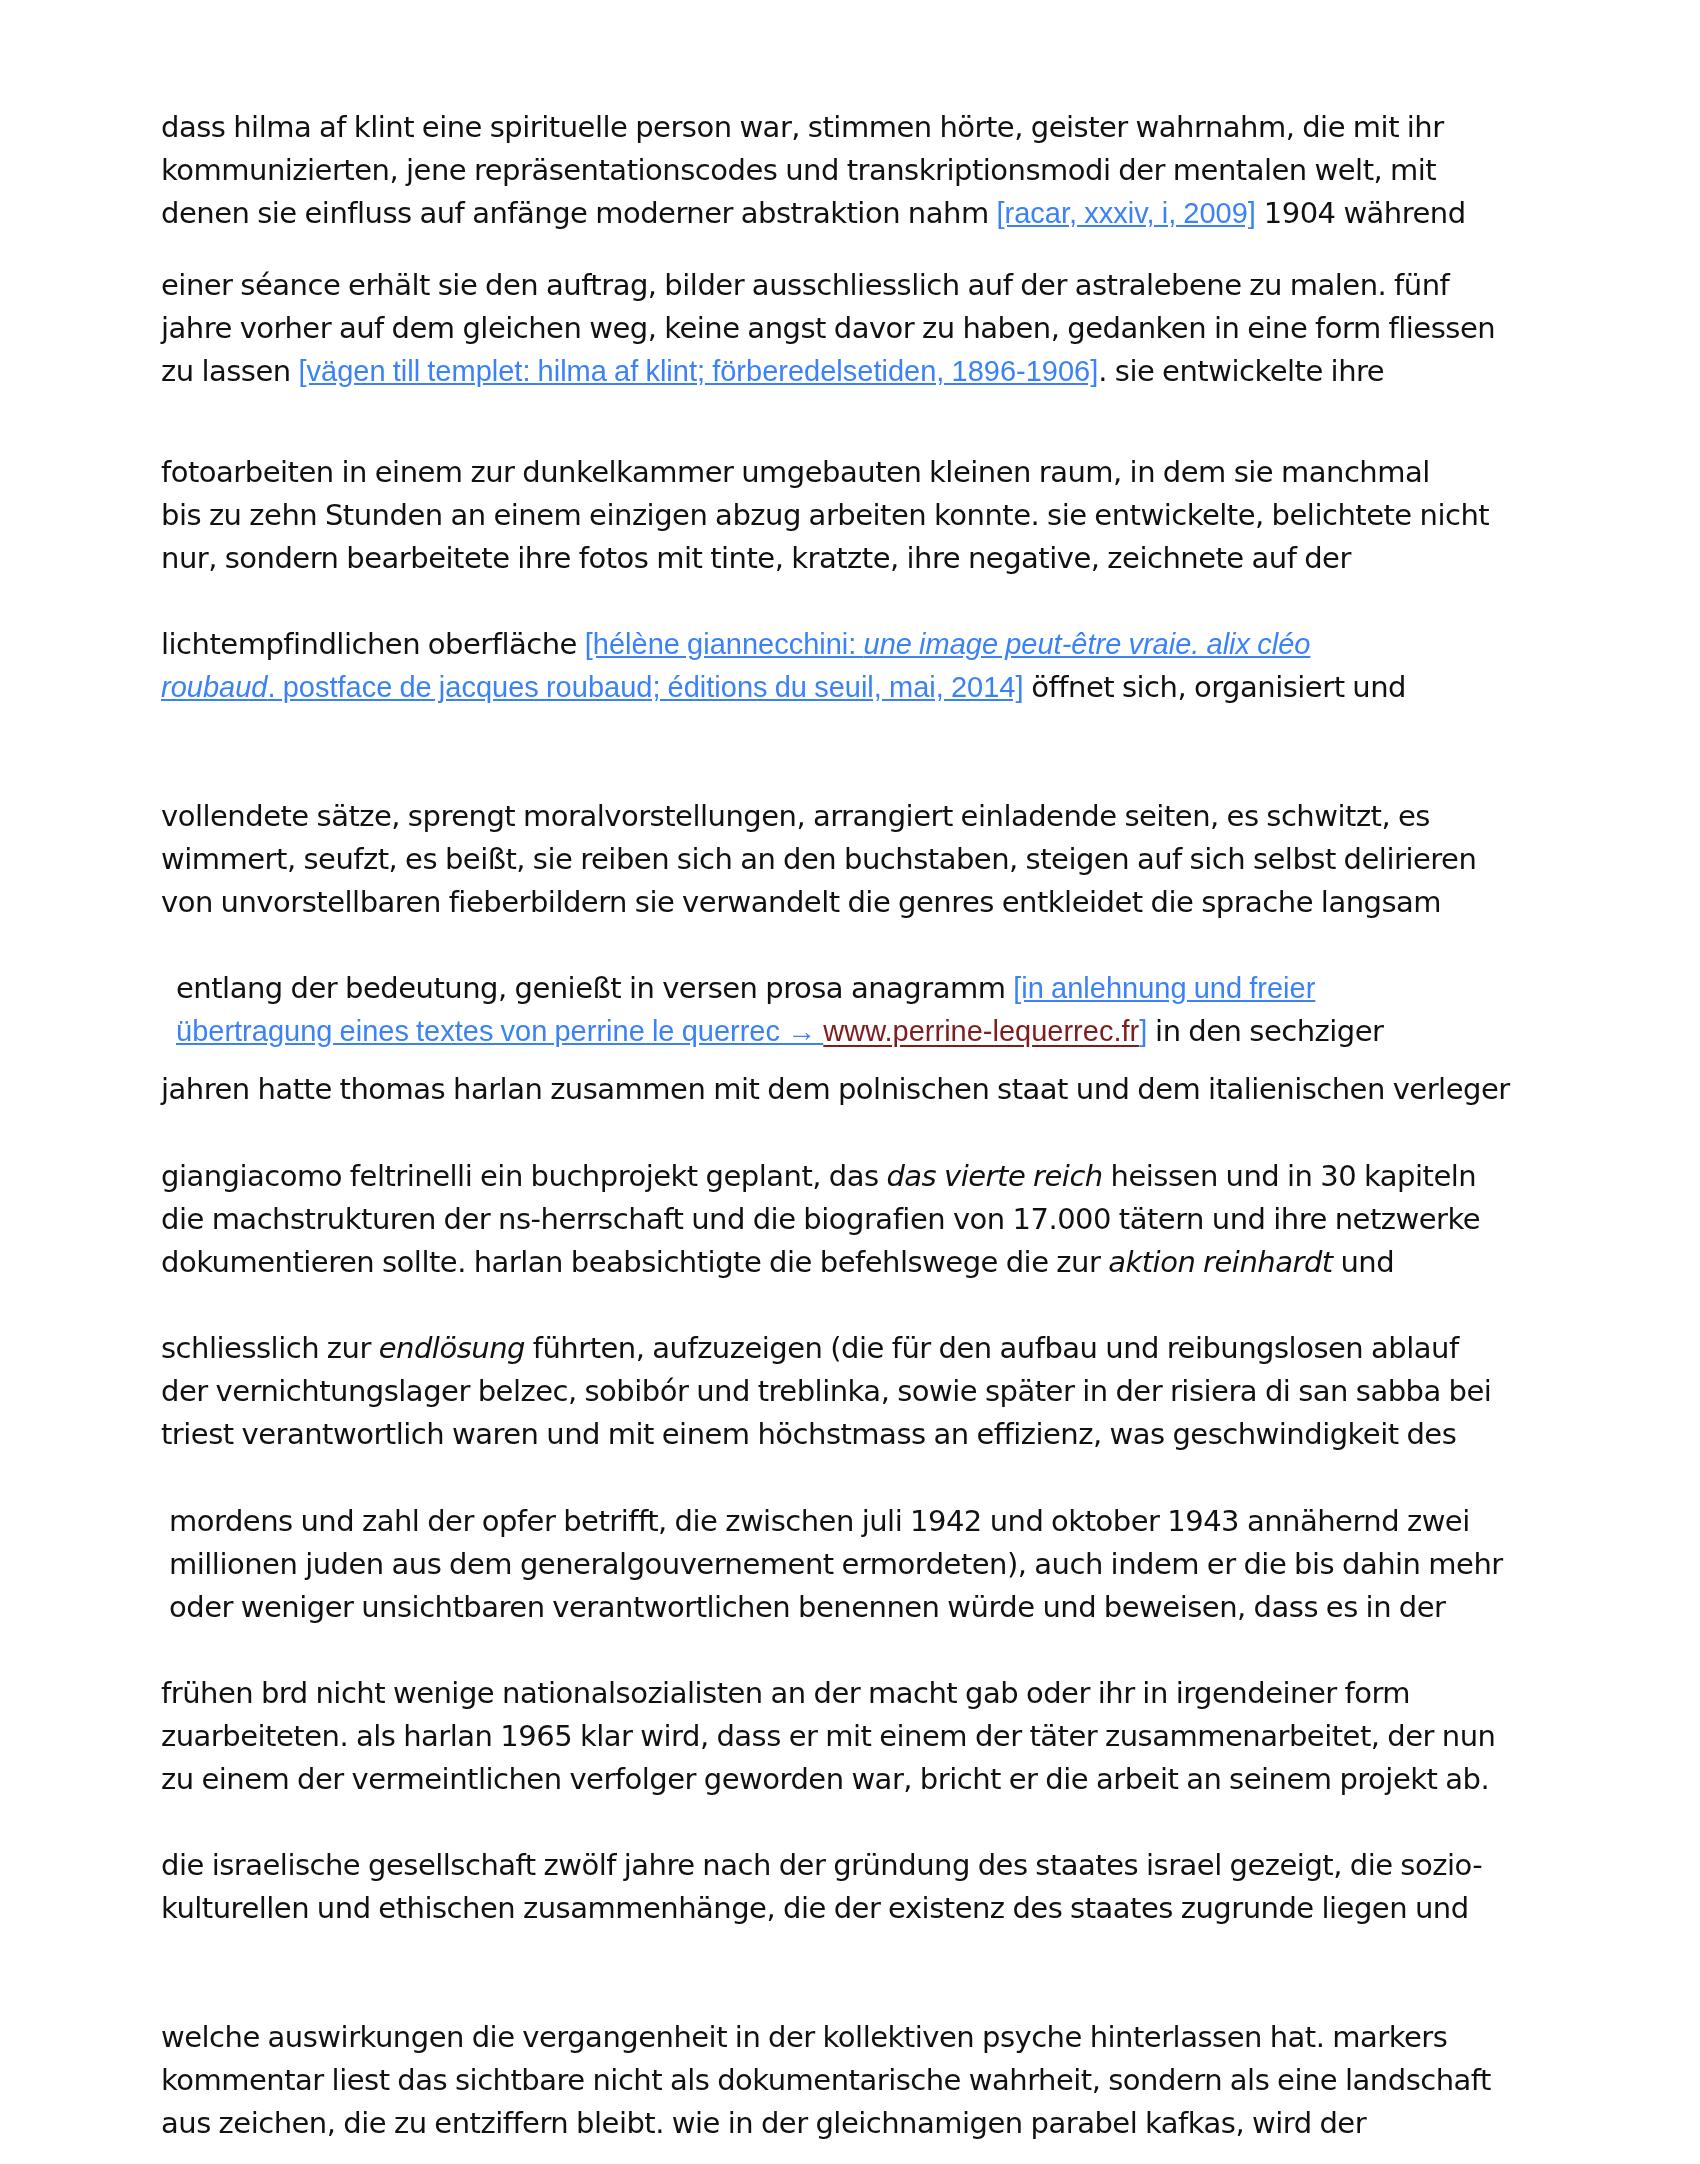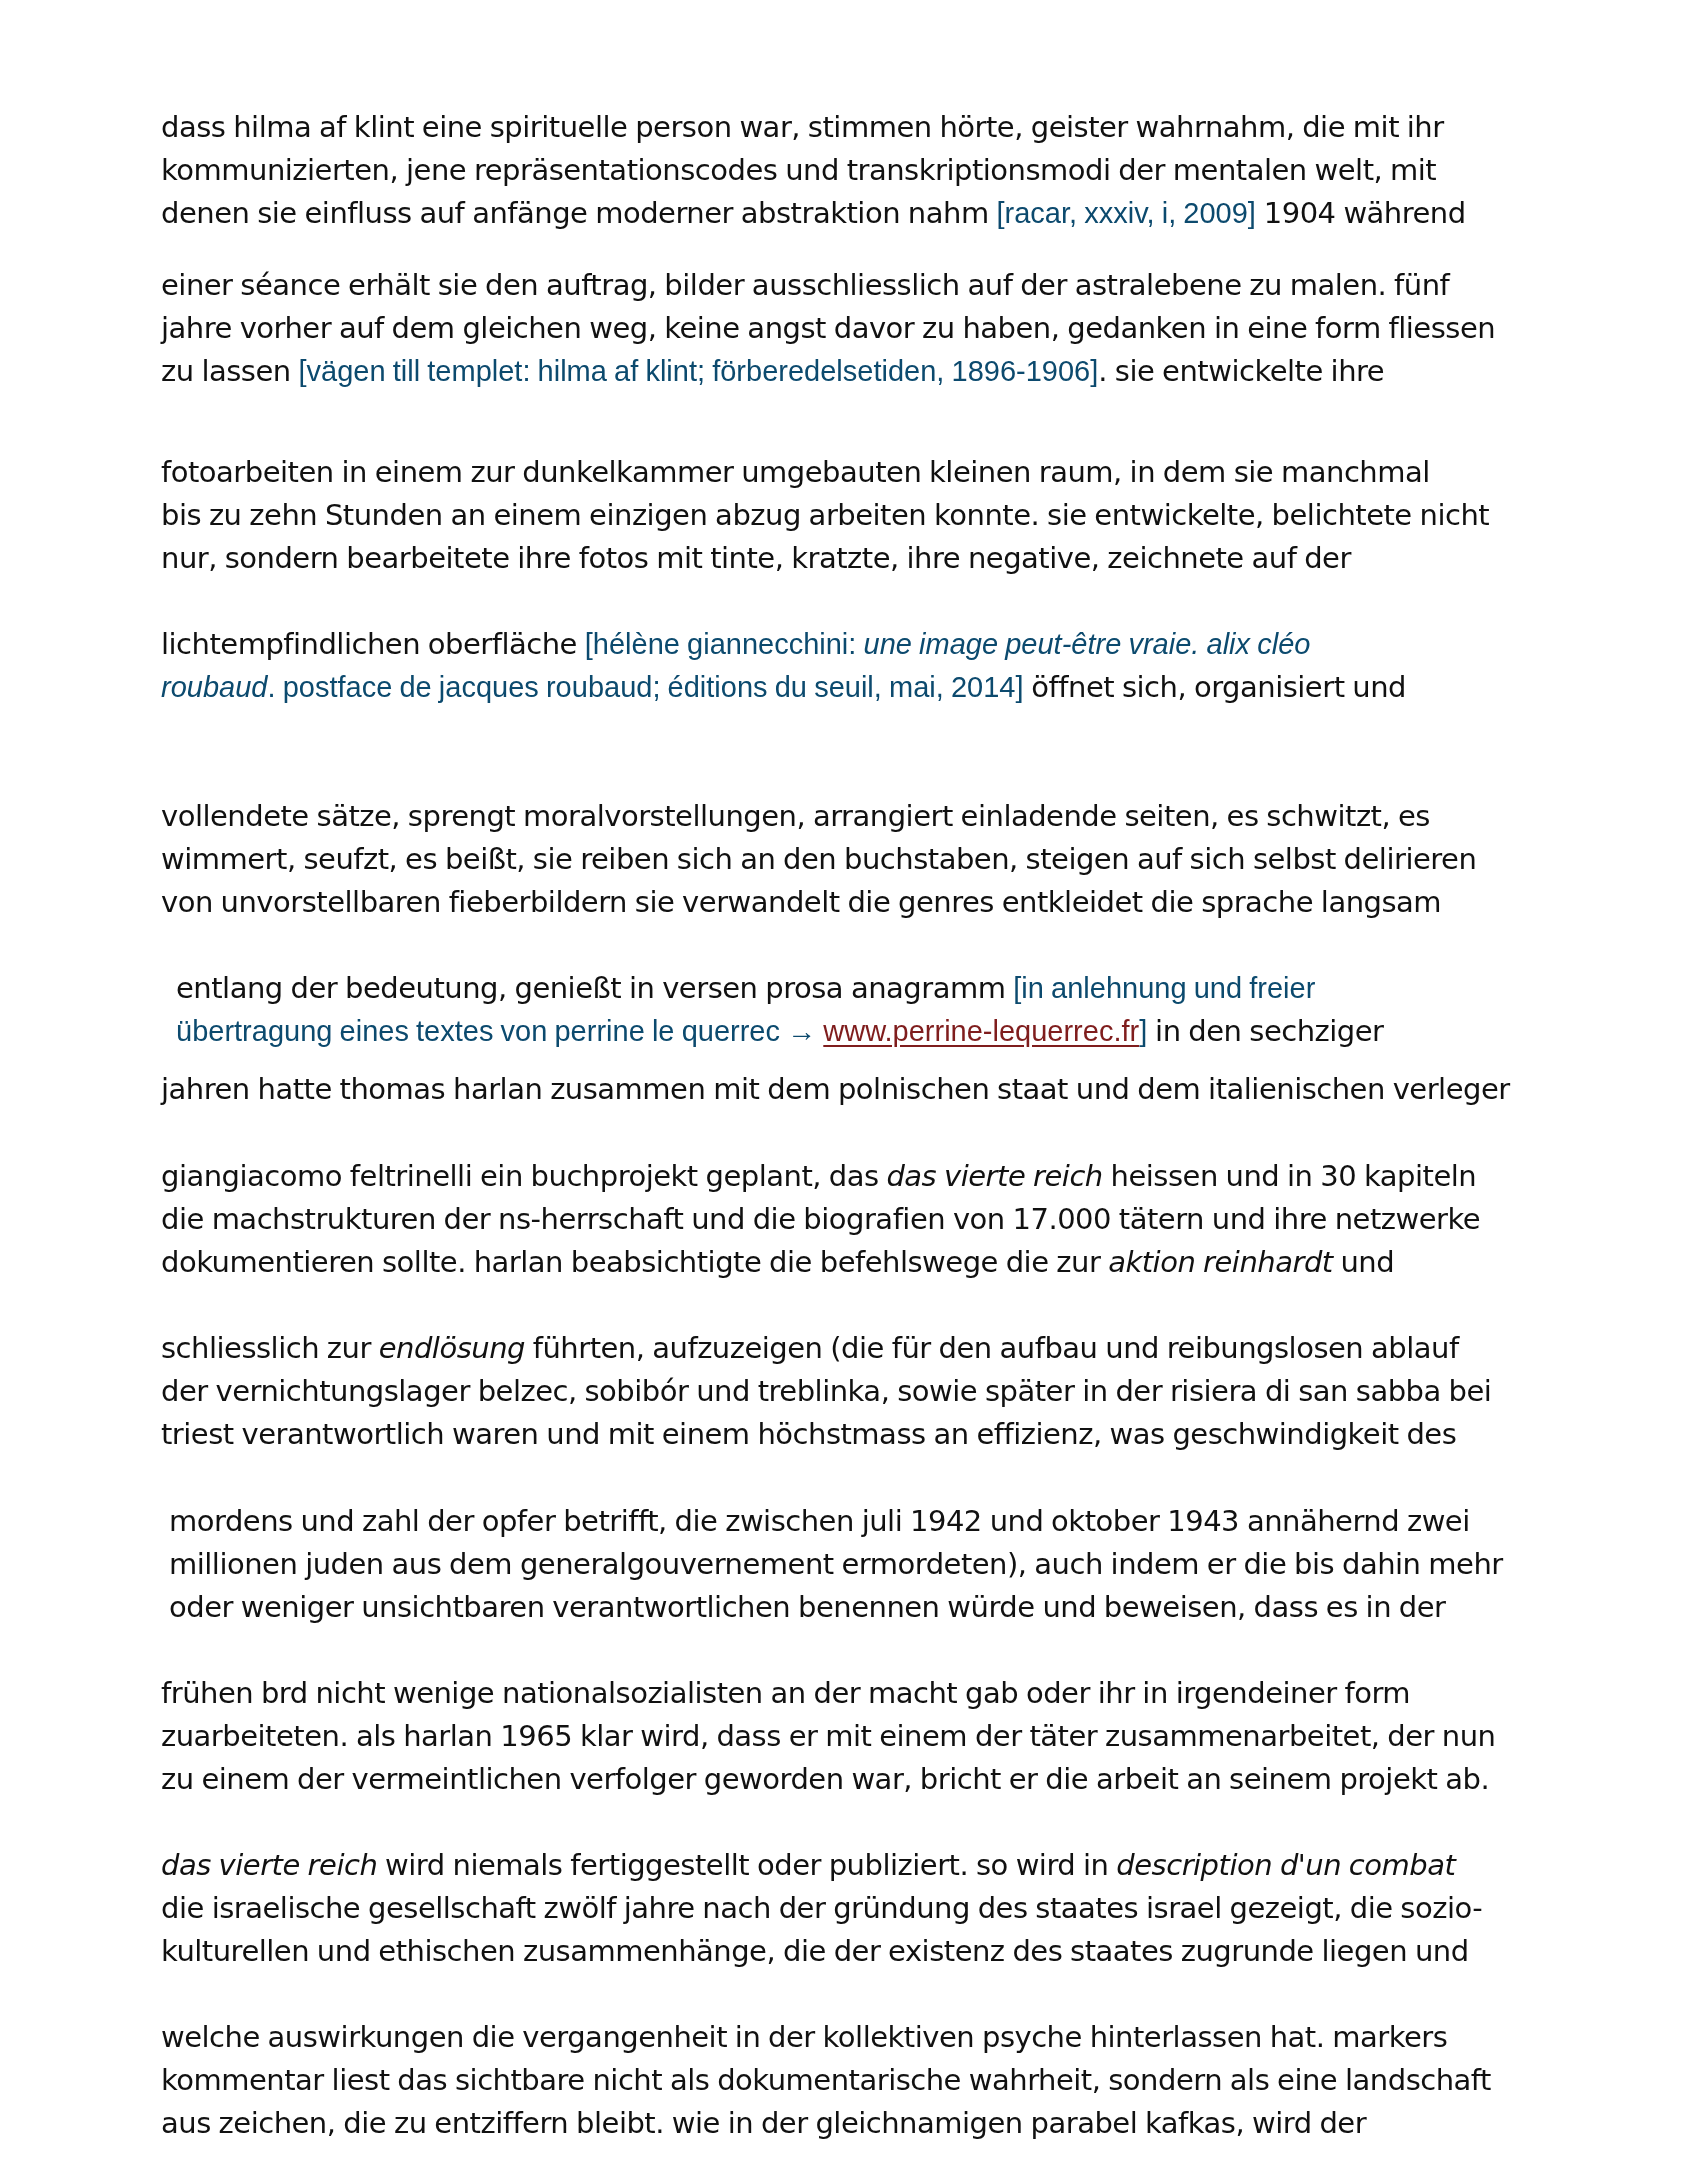--- a/index.html
+++ b/index.html
@@ -24,21 +24,21 @@
     position: absolute;
     left: 161px;
     width: 1404px;
     font-size: 29px;
     line-height: 43px;
     letter-spacing: -0.5px;
     word-spacing: -0.9px;
     white-space: nowrap;
   }
   .line { display: block; height: 43px; }
-  .cite { font-weight: 300; color: #0c4a6e; font-family: "Liberation Sans", sans-serif; letter-spacing: 0px; }
+  .cite { font-weight: 300; color: #3b82f6; font-family: "Liberation Sans", sans-serif; letter-spacing: 0px; text-decoration: underline; }
   .em { font-style: italic; }
   .link { text-decoration: underline; text-underline-offset: 4.3px; color: #7f1d1d; }
 
   #b1 { top: 106px; }
   #b2 { top: 264px; }
   #b3 { top: 451px; }
   #b4 { top: 623px; }
   #b5 { top: 795px; }
   #b6 { top: 967px; margin-left: 15px; }
   #b6b { top: 1068px; }
@@ -98,21 +98,20 @@
       <span class="line"><span class="">mordens und zahl der opfer betrifft, die zwischen juli 1942 und oktober 1943 annähernd zwei</span></span>
       <span class="line"><span class="">millionen juden aus dem generalgouvernement ermordeten), auch indem er die bis dahin mehr</span></span>
       <span class="line"><span class="">oder weniger unsichtbaren verantwortlichen benennen würde und beweisen, dass es in der</span></span>
     </div>
   <div class="block" id="b10">
       <span class="line"><span class="">frühen brd nicht wenige nationalsozialisten an der macht gab oder ihr in irgendeiner form</span></span>
       <span class="line"><span class="">zuarbeiteten. als harlan 1965 klar wird, dass er mit einem der täter zusammenarbeitet, der nun</span></span>
       <span class="line"><span class="">zu einem der vermeintlichen verfolger geworden war, bricht er die arbeit an seinem projekt ab.</span></span>
     </div>
   <div class="block" id="b11">
-      <span class="line"><span class="em">das vierte reich</span><span class=""> wird niemals fertiggestellt oder publiziert. so wird in </span><span class="em">description d'un combat</span></span>
       <span class="line"><span class="">die israelische gesellschaft zwölf jahre nach der gründung des staates israel gezeigt, die sozio-</span></span>
       <span class="line"><span class="">kulturellen und ethischen zusammenhänge, die der existenz des staates zugrunde liegen und</span></span>
     </div>
   <div class="block" id="b12">
       <span class="line"><span class="">welche auswirkungen die vergangenheit in der kollektiven psyche hinterlassen hat. markers</span></span>
       <span class="line"><span class="">kommentar liest das sichtbare nicht als dokumentarische wahrheit, sondern als eine landschaft</span></span>
       <span class="line"><span class="">aus zeichen, die zu entziffern bleibt. wie in der gleichnamigen parabel kafkas, wird der</span></span>
     </div>
 </div>
 

